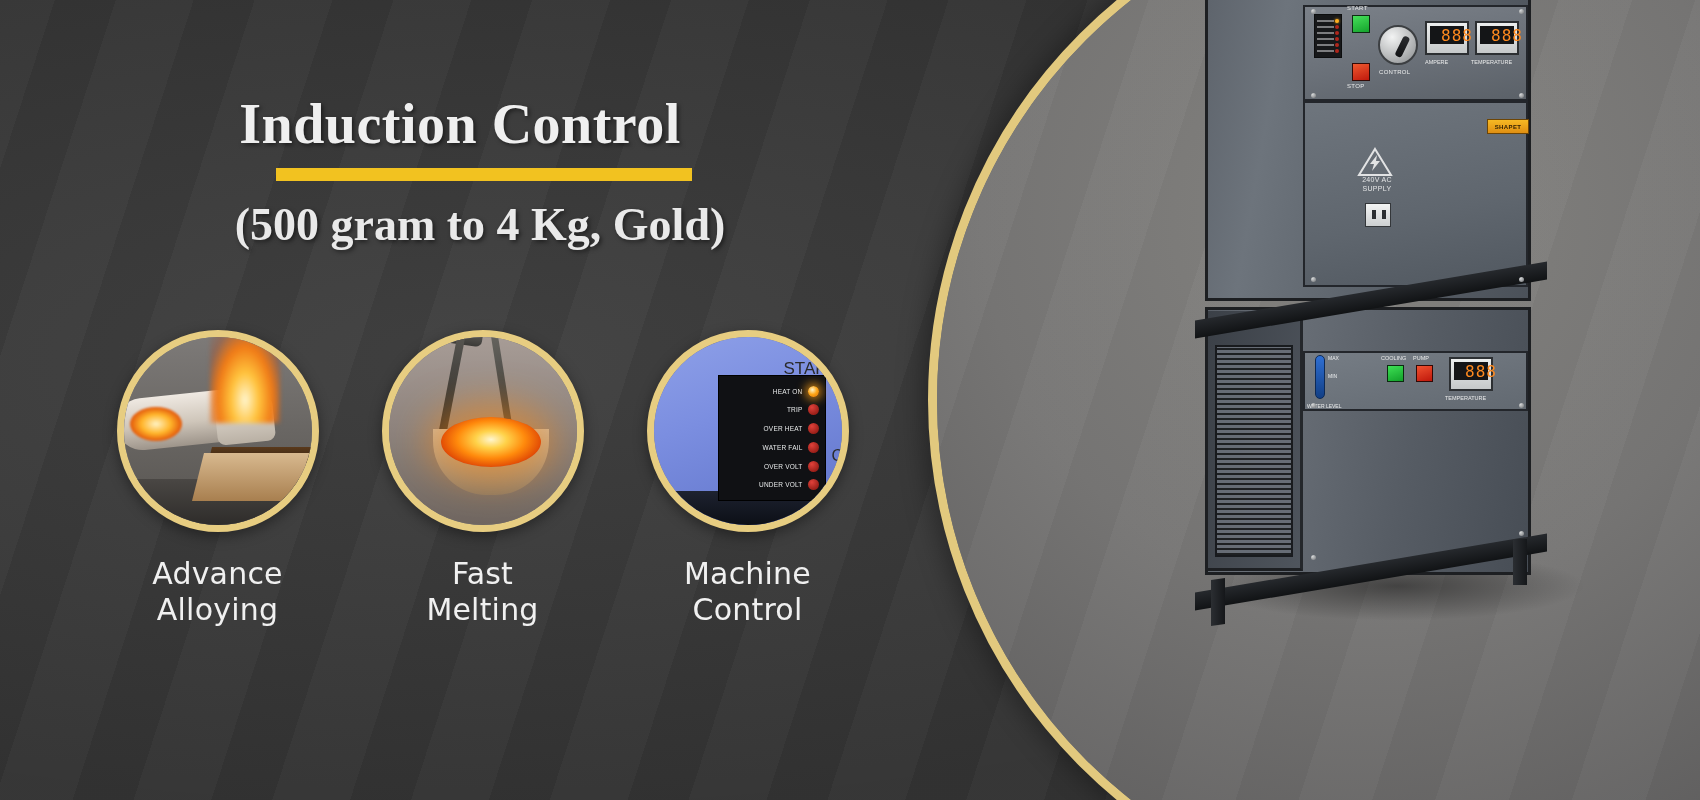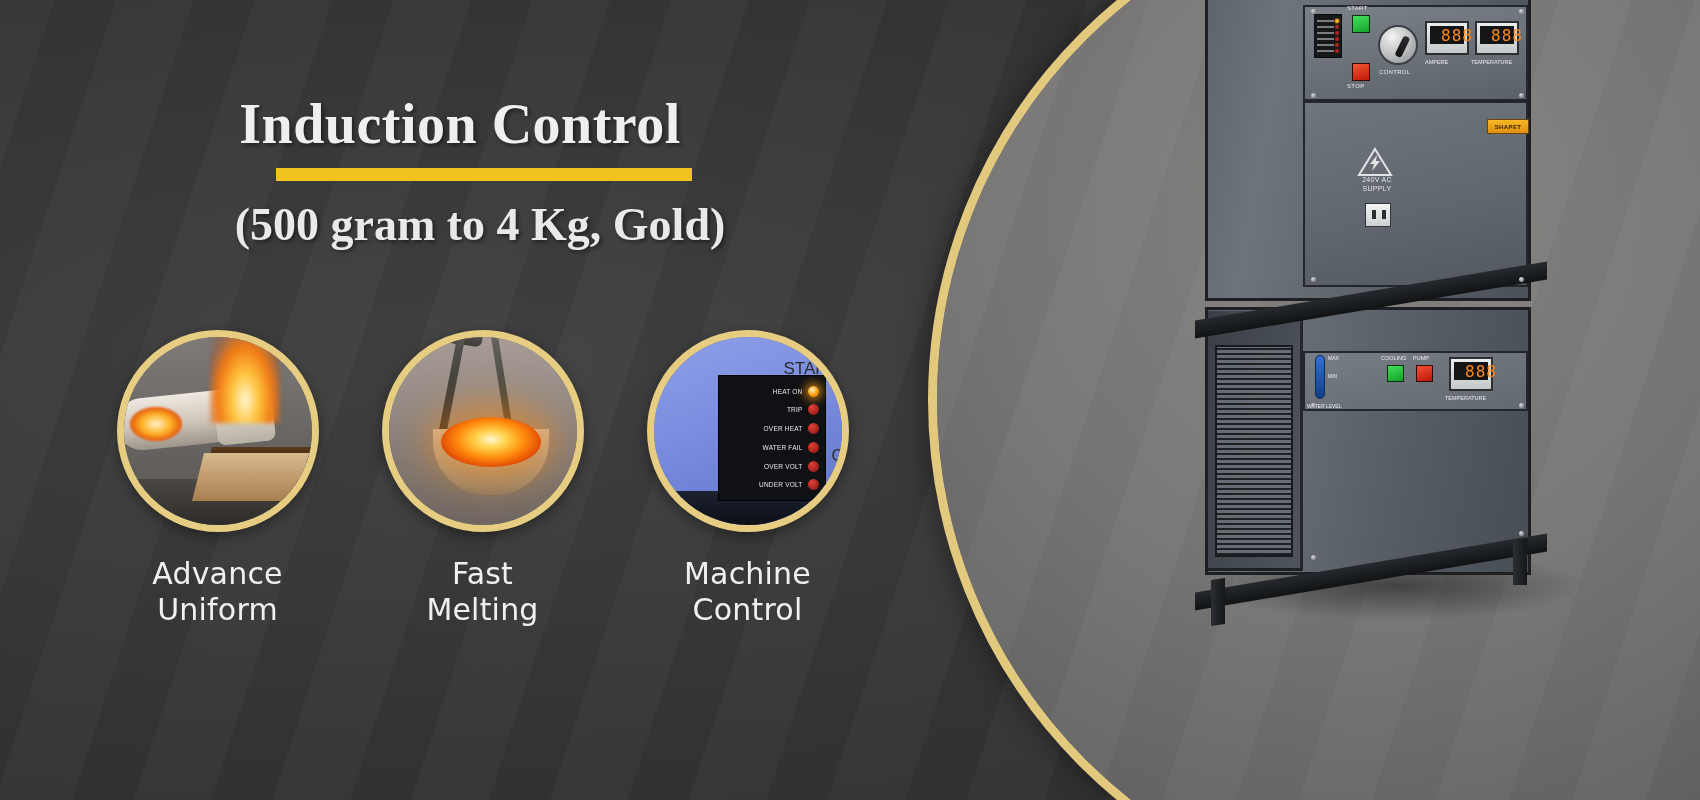--- a/index.html
+++ b/index.html
@@ -477,21 +477,21 @@
           <div class="brick-top"></div>
           <div class="brick"></div>
           <div class="rod"></div>
           <div class="rod2"></div>
           <div class="glow"></div>
           <div class="flame"></div>
         </div>
       </div>
       <div class="feature-label">
         <div>Advance</div>
-        <div>Uniform</div>
+        <div>Alloying</div>
       </div>
     </div>
 
     <div class="feature f1">
       <div class="circle">
         <div class="ph2">
           <div class="holder"></div>
           <div class="tongs"></div>
           <div class="tongs2"></div>
           <div class="crucible"></div>

